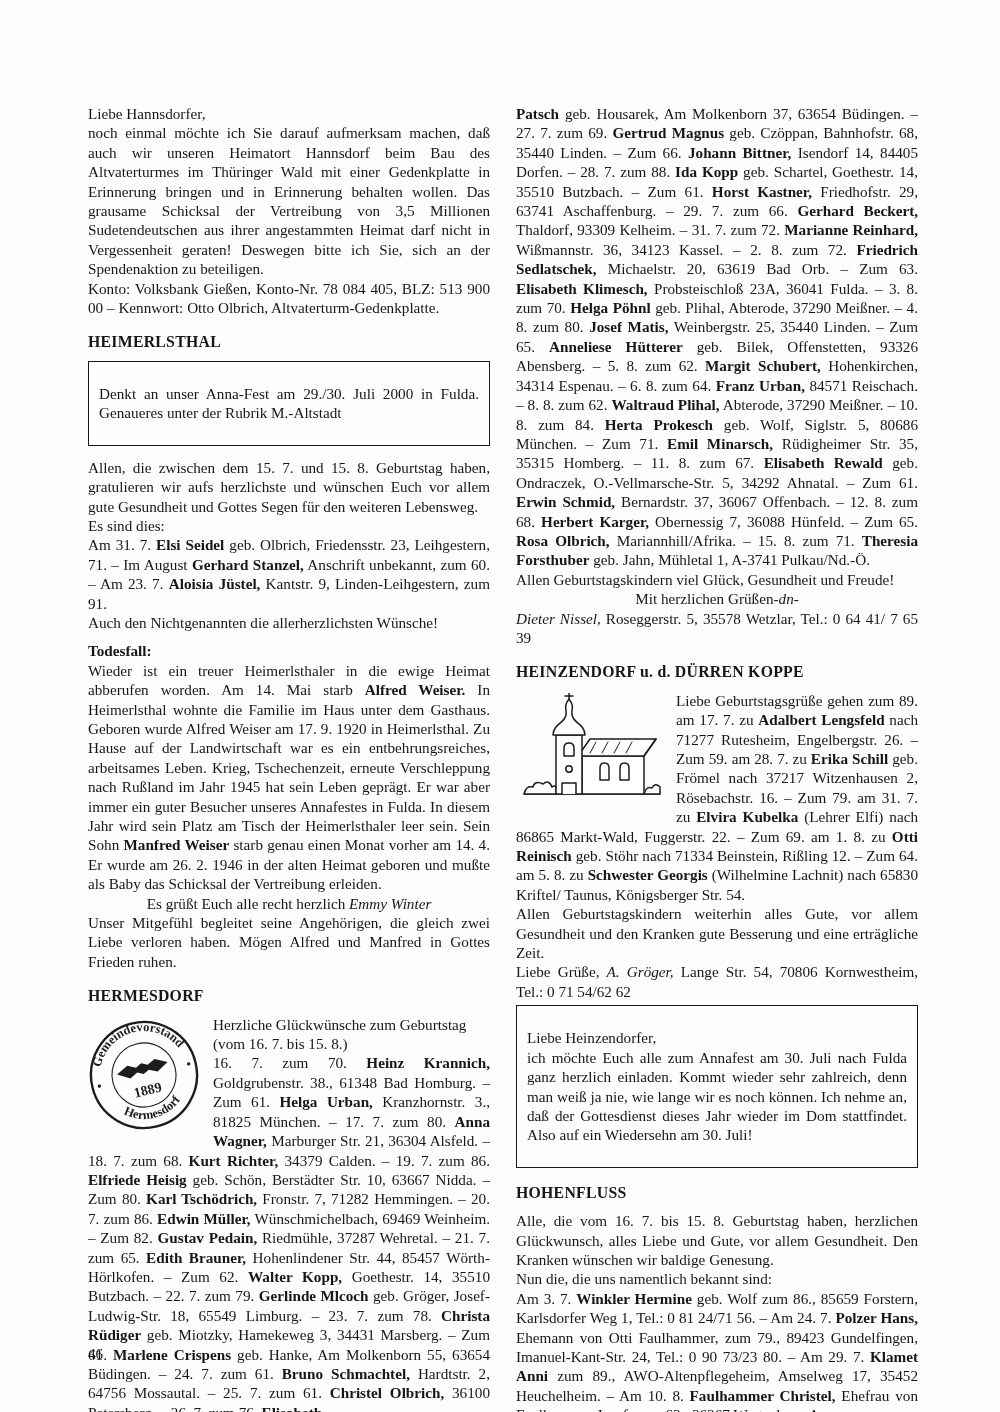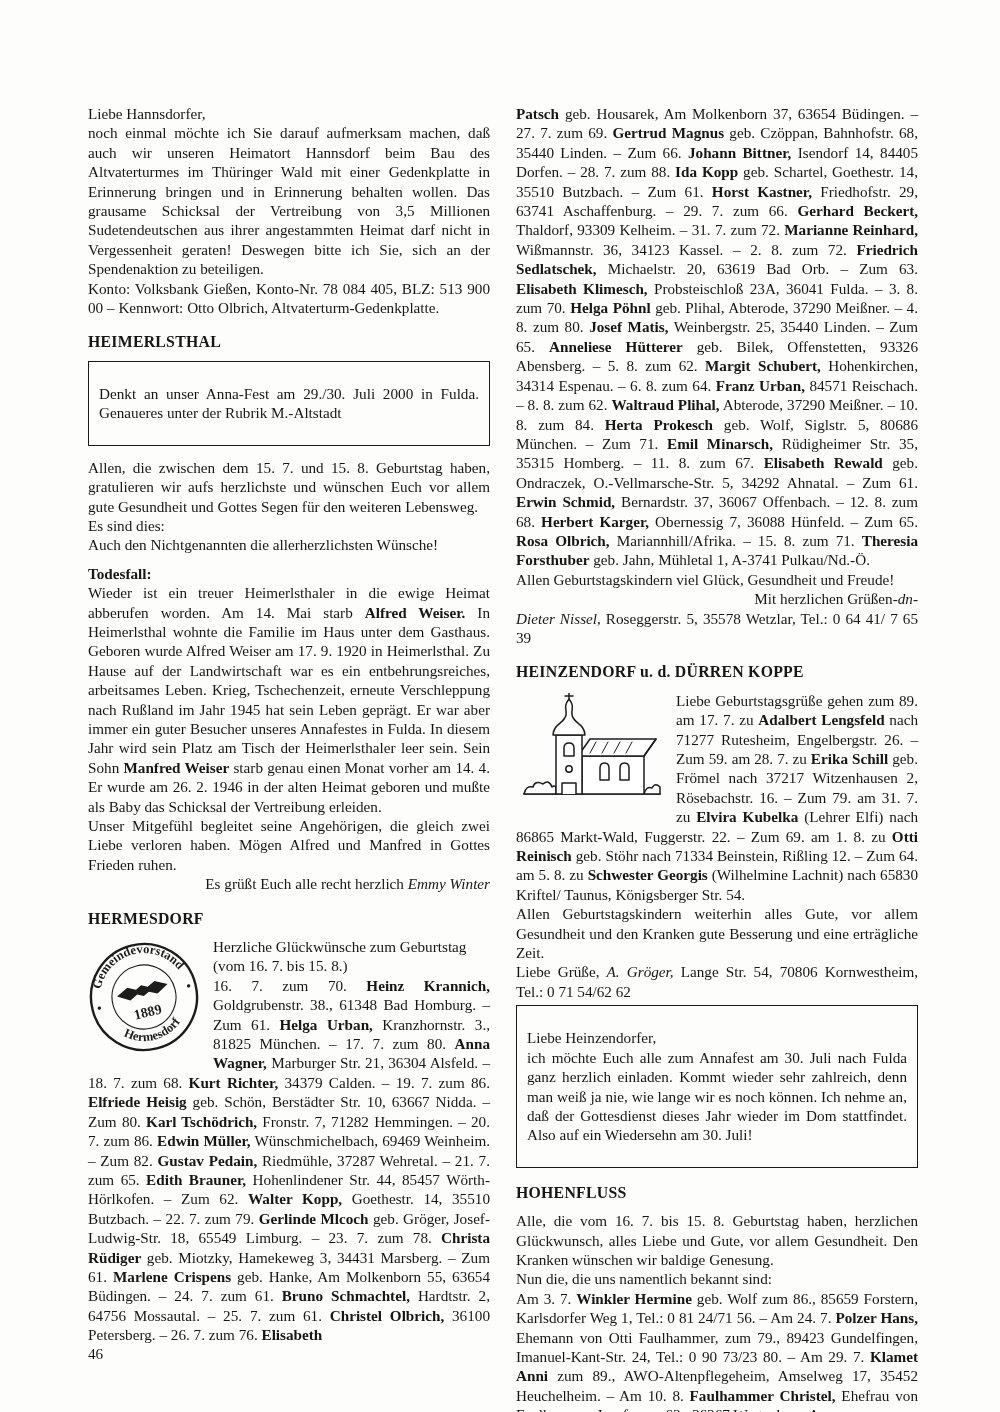--- a/index.html
+++ b/index.html
@@ -8,48 +8,49 @@
     position:relative;width:1000px;height:1412px;background:#fdfdfb;
     font-family:"Liberation Serif",serif;font-size:15.2px;line-height:19.4px;
     color:#161616;overflow:hidden;
   }
   .columns{position:absolute;top:104px;left:88px;width:830px;display:flex;gap:26px}
   .column{width:402px}
   .para{text-align:justify;hyphens:auto;-webkit-hyphens:auto}
   .para b{font-weight:bold}
   .section-heading{font-weight:bold;font-size:15.8px;margin:15px 0 9px;letter-spacing:.25px}
   .notice-box{border:1.6px solid #1a1a1a;padding:22px 10px;margin:4px 0 12px;text-align:justify}
-  .split-line{display:flex;justify-content:flex-end}
+  .split-line{display:flex;justify-content:center}
   .split-line span{white-space:nowrap}
   .space-before{margin-top:9px}
   .stamp-float{float:left;width:112px;height:114px;margin:4px 13px 2px 0}
   .church-float{float:left;width:150px;height:116px;margin:2px 10px 2px 0}
   .page-number{position:absolute;left:88px;top:1344px;font-size:15.2px}
 </style>
 </head>
 <body>
 
 <div class="page">
   <div class="columns">
     <div class="column" id="col-left">
         <div class="para">Liebe Hannsdorfer,</div>
         <div class="para">noch einmal möchte ich Sie darauf aufmerksam machen, daß auch wir unseren Heimatort Hannsdorf beim Bau des Altvaterturmes im Thüringer Wald mit einer Gedenkplatte in Erinnerung bringen und in Erinnerung behalten wollen. Das grausame Schicksal der Vertreibung von 3,5 Millionen Sudetendeutschen aus ihrer angestammten Heimat darf nicht in Vergessenheit geraten! Deswegen bitte ich Sie, sich an der Spendenaktion zu beteiligen.</div>
         <div class="para">Konto: Volksbank Gießen, Konto-Nr. 78 084 405, BLZ: 513 900 00 – Kennwort: Otto Olbrich, Altvaterturm-Gedenkplatte.</div>
         <div class="section-heading">HEIMERLSTHAL</div>
         <div class="notice-box">Denkt an unser Anna-Fest am 29./30. Juli 2000 in Fulda. Genaueres unter der Rubrik M.-Altstadt</div>
         <div class="para">Allen, die zwischen dem 15. 7. und 15. 8. Geburtstag haben, gratulieren wir aufs herzlichste und wünschen Euch vor allem gute Gesundheit und Gottes Segen für den weiteren Lebensweg.</div>
         <div class="para">Es sind dies:</div>
+        <div class="para">Am 31. 7. <b>Elsi Seidel</b> geb. Olbrich, Friedensstr. 23, Leihgestern, 71. – Im August <b>Gerhard Stanzel,</b> Anschrift unbekannt, zum 60. – Am 23. 7. <b>Aloisia Jüstel,</b> Kantstr. 9, Linden-Leihgestern, zum 91.</div>
         <div class="para">Auch den Nichtgenannten die allerherzlichsten Wünsche!</div>
         <div class="para space-before"><b>Todesfall:</b></div>
         <div class="para">Wieder ist ein treuer Heimerlsthaler in die ewige Heimat abberufen worden. Am 14. Mai starb <b>Alfred Weiser.</b> In Heimerlsthal wohnte die Familie im Haus unter dem Gasthaus. Geboren wurde Alfred Weiser am 17. 9. 1920 in Heimerlsthal. Zu Hause auf der Landwirtschaft war es ein entbehrungsreiches, arbeitsames Leben. Krieg, Tschechenzeit, erneute Verschleppung nach Rußland im Jahr 1945 hat sein Leben geprägt. Er war aber immer ein guter Besucher unseres Annafestes in Fulda. In diesem Jahr wird sein Platz am Tisch der Heimerlsthaler leer sein. Sein Sohn <b>Manfred Weiser</b> starb genau einen Monat vorher am 14. 4. Er wurde am 26. 2. 1946 in der alten Heimat geboren und mußte als Baby das Schicksal der Vertreibung erleiden.</div>
-        <div class="para">Unser Mitgefühl begleitet seine Angehörigen, die gleich zwei Liebe verloren haben. Mögen Alfred und Manfred in Gottes Frieden ruhen.</div>
         <div class="para split-line">
           <span></span>
           <span>Es grüßt Euch alle recht herzlich <i>Emmy Winter</i></span>
         </div>
+        <div class="para">Unser Mitgefühl begleitet seine Angehörigen, die gleich zwei Liebe verloren haben. Mögen Alfred und Manfred in Gottes Frieden ruhen.</div>
         <div class="section-heading">HERMESDORF</div>
         <div class="para"><span class="stamp-float"><svg viewBox="0 0 112 112" width="112" height="112">
 <g transform="rotate(-14 56 56)">
 <circle cx="56" cy="56" r="53" fill="none" stroke="#1c1c1c" stroke-width="2.4"></circle>
 <circle cx="56" cy="56" r="32" fill="none" stroke="#1c1c1c" stroke-width="1.1"></circle>
 <defs>
 <path id="arcT" d="M12 56 A 44 44 0 0 1 100 56"></path>
 <path id="arcB" d="M12 56 A 44 44 0 0 0 100 56"></path>
 </defs>
 <text font-family="Liberation Serif,serif" font-size="12.5" font-weight="bold" fill="#1c1c1c"><textPath href="#arcT" startOffset="50%" text-anchor="middle">Gemeindevorstand</textPath></text>

